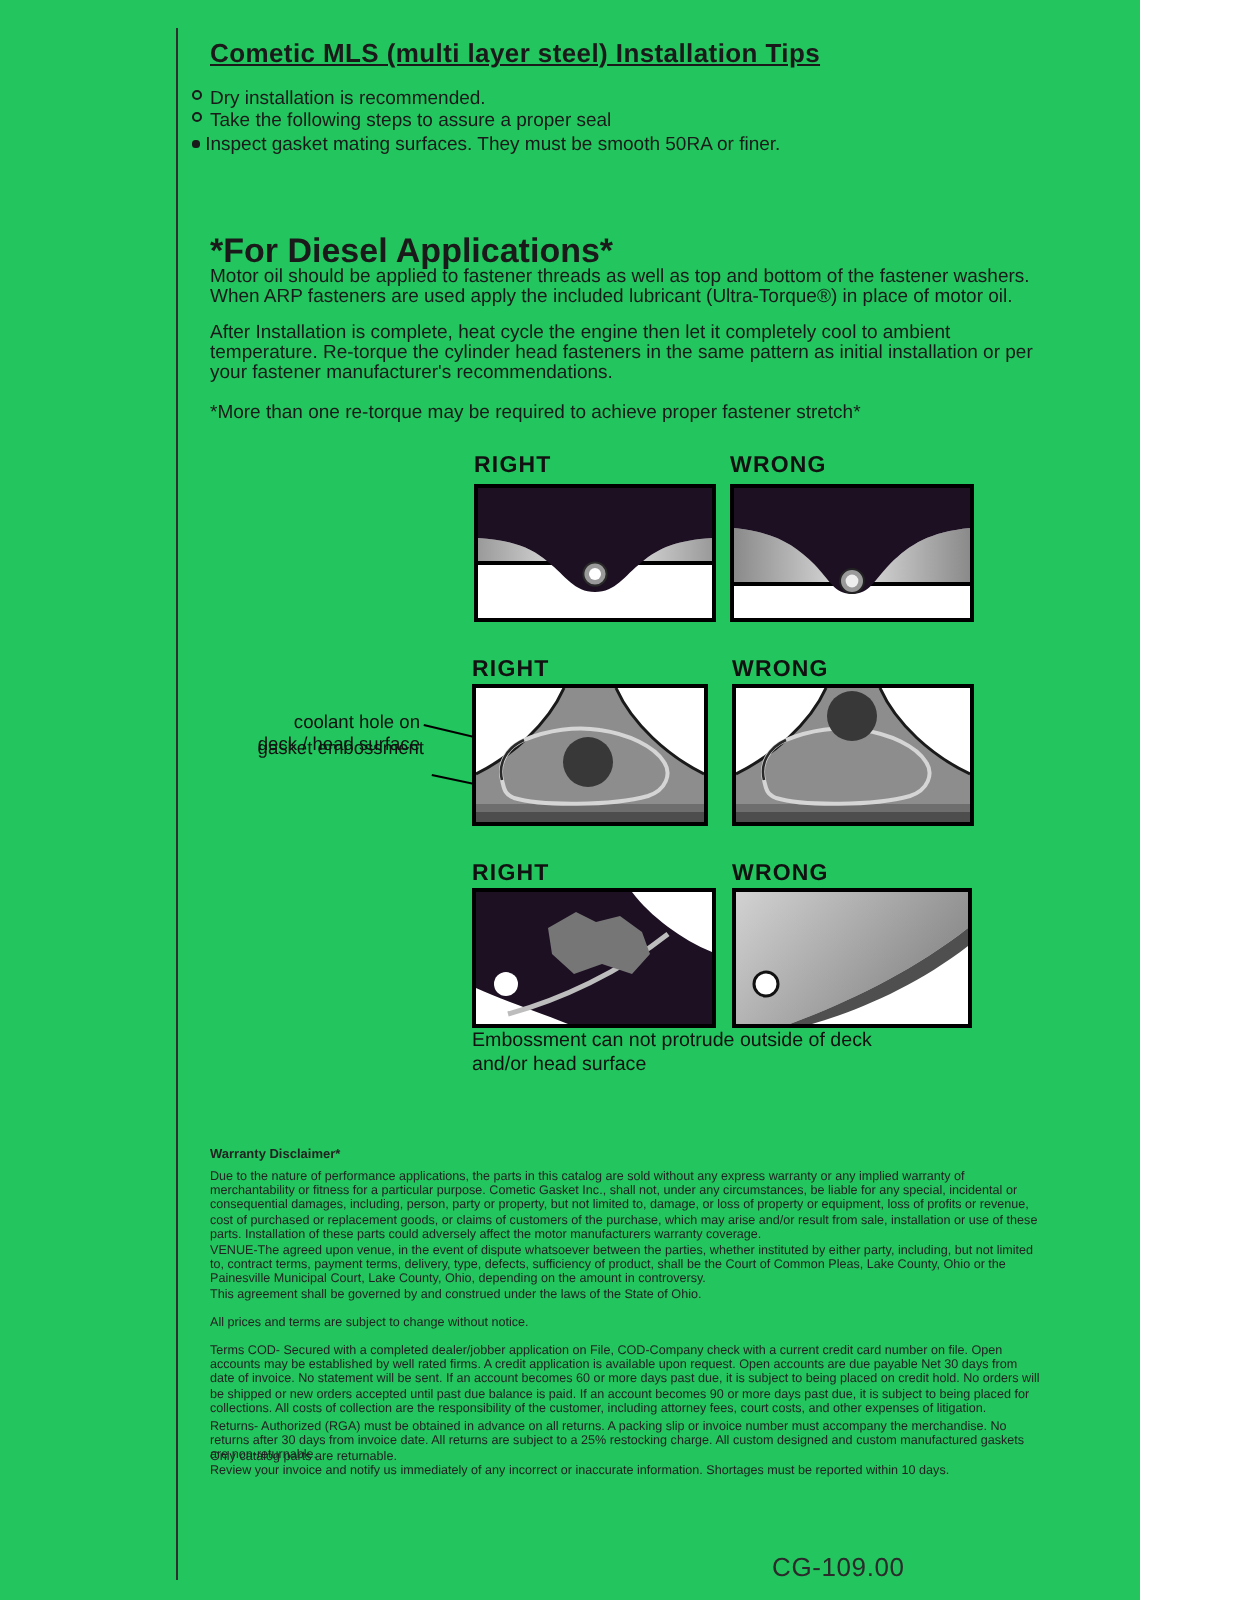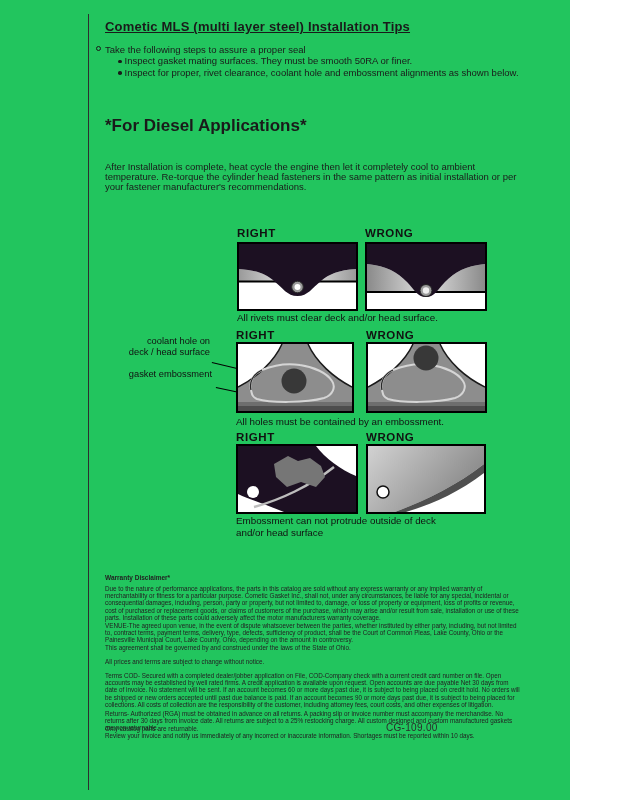--- a/index.html
+++ b/index.html
@@ -7,53 +7,55 @@
         font-family:Liberation Sans, sans-serif;color:#1a1a1a;}
   .abs{position:absolute;}
   .vrule{position:absolute;left:88px;top:14px;width:1px;height:776px;background:#2e2e2e;}
   .title{left:105px;top:19px;font-size:13px;font-weight:bold;text-decoration:underline;letter-spacing:.2px;}
   .bullets{left:96px;top:44px;font-size:9.5px;line-height:11.3px;width:430px;}
   .b-row{white-space:nowrap;}
   .dot-o{display:inline-block;width:3px;height:3px;border:1px solid #1a1a1a;border-radius:50%;
          margin-right:4px;vertical-align:2px;}
   .dot-f{display:inline-block;width:3.6px;height:3.6px;background:#1a1a1a;border-radius:50%;
          margin-right:3px;vertical-align:1px;}
-  .sub{margin-left:22px;}
+  .sub{}
   .h2{left:105px;top:116px;font-size:17px;font-weight:bold;}
   .para{left:105px;width:422px;font-size:9.5px;line-height:10.2px;}
   .p1{top:134px;}
   .p2{top:162px;}
   .note{top:202px;}
   .dlabel{font-size:11.5px;font-weight:bold;letter-spacing:.6px;color:#111;}
   .dbox{position:absolute;border:2px solid #000;background:#fff;}
   .dbox svg{display:block;}
   .cap{font-size:9.8px;line-height:11.5px;color:#111;}
   .ann{font-size:9.3px;line-height:11px;text-align:right;color:#111;}
   .lead{position:absolute;height:0;border-top:1px solid #000;transform-origin:0 0;}
   .legal{left:105px;width:416px;font-size:6.3px;line-height:7.2px;color:#222;}
   .legal-h{font-weight:bold;font-size:6.5px;}
-  .pageno{left:386px;top:722px;font-size:10px;color:#2b2b2b;letter-spacing:.3px;}
+  .pageno{left:386px;top:776px;font-size:13px;color:#2b2b2b;letter-spacing:.3px;}
 </style>
 </head>
 <body>
 
 <div id="page">
 
   <div class="vrule"></div>
 
   <div class="abs title">Cometic MLS (multi layer steel) Installation Tips</div>
 
   <div class="abs bullets">
+    <div class="b-row"><span class="dot-o"></span><span>Dry installation is recommended.</span></div>
     <div class="b-row"><span class="dot-o"></span><span>Take the following steps to assure a proper seal</span></div>
     <div class="b-row sub"><span class="dot-f"></span><span>Inspect gasket mating surfaces.  They must be smooth 50RA or finer.</span></div>
-    <div class="b-row sub"><span class="dot-f"></span><span>Inspect for proper, rivet clearance, coolant hole and embossment alignments as shown below.</span></div>
   </div>
 
   <div class="abs h2">*For Diesel Applications*</div>
+  <div class="abs para p1">Motor oil should be applied to fastener threads as well as top and bottom of the fastener washers. When ARP fasteners are used apply the included lubricant (Ultra-Torque®) in place of motor oil.</div>
   <div class="abs para p2">After Installation is complete, heat cycle the engine then let it completely cool to ambient temperature. Re-torque the cylinder head fasteners in the same pattern as initial installation or per your fastener manufacturer's recommendations.</div>
+  <div class="abs para note">*More than one re-torque may be required to achieve proper fastener stretch*</div>
 
   <div class="abs dlabel" style="left:237px;top:227px;width:121px;">RIGHT</div>
   <div class="abs dlabel" style="left:365px;top:227px;width:122px;">WRONG</div>
 
   <div class="dbox" style="left:237px;top:242px;">
     <svg width="117" height="65" viewBox="0 0 117 65">
       <defs>
         <linearGradient id="g1" x1="0" y1="0" x2="1" y2="0">
           <stop offset="0" stop-color="#9a9a9a"></stop>
             <stop offset="1" stop-color="#d0d0d0"></stop>
@@ -88,26 +90,25 @@
       <rect x="0" y="0" width="118" height="65" fill="#ffffff"></rect>
       <path d="M0,20 C20,22 30,28 40,38 C45,43 48,46 52,48 L0,48 Z" fill="url(#g3)"></path>
       <path d="M118,20 C98,22 88,28 78,38 C73,43 70,46 66,48 L118,48 Z" fill="url(#g4)"></path>
       <line x1="0" y1="48" x2="118" y2="48" stroke="#000" stroke-width="2"></line>
       <path d="M0,0 H118 V20 C98,22 88,28 78,38 C70,46 68,53 59,53 C50,53 48,46 40,38 C30,28 20,22 0,20 Z" fill="#1c1022"></path>
       <circle cx="59" cy="46.5" r="6" fill="#9a9a9a" stroke="#222" stroke-width="1"></circle>
       <circle cx="59" cy="46.5" r="3.2" fill="#eeeeee"></circle>
     </svg>
   </div>
 
-  <div class="abs cap" style="left:237px;top:312px;">All rivets must clear deck and/or head surface.</div>
 
   <div class="abs dlabel" style="left:236px;top:329px;width:118px;">RIGHT</div>
   <div class="abs dlabel" style="left:366px;top:329px;width:121px;">WRONG</div>
 
-  <div class="abs ann" style="left:100px;top:336px;width:110px;">
+  <div class="abs ann" style="left:100px;top:356px;width:110px;">
     <div>coolant hole on</div>
     <div>deck / head surface</div>
   </div>
   <div class="abs ann" style="left:100px;top:369px;width:112px;">gasket embossment</div>
 
   <div class="lead" style="left:212px;top:362px;width:86px;transform:rotate(13.4deg);"></div>
   <div class="lead" style="left:216px;top:387px;width:44px;transform:rotate(12deg);"></div>
 
   <div class="dbox" style="left:236px;top:342px;">
     <svg width="114" height="67" viewBox="0 0 114 67">
@@ -132,21 +133,20 @@
       <path d="M0,0 H45 C37,18 18,34 0,43 Z" fill="#ffffff"></path>
       <path d="M45,0 C37,18 18,34 0,43" fill="none" stroke="#1a1a1a" stroke-width="1.5"></path>
       <path d="M117,0 H72 C80,18 98,34 117,43 Z" fill="#ffffff"></path>
       <path d="M72,0 C80,18 98,34 117,43" fill="none" stroke="#1a1a1a" stroke-width="1.5"></path>
       <path d="M14,46 C12,38 16,30 25,26 C37,21 51,19 63,21 C77,23 90,29 95,37 C99,43 96,51 87,54 C69,59 33,59 20,55 C15,53 15,50 14,46 Z" fill="none" stroke="#d5d5d5" stroke-width="2"></path>
       <path d="M14,46 C12,38 16,30 25,26" fill="none" stroke="#2a2a2a" stroke-width="1.3"></path>
       <circle cx="58" cy="14" r="12.5" fill="#383838"></circle>
     </svg>
   </div>
 
-  <div class="abs cap" style="left:236px;top:416px;">All holes must be contained by an embossment.</div>
 
   <div class="abs dlabel" style="left:236px;top:431px;width:122px;">RIGHT</div>
   <div class="abs dlabel" style="left:366px;top:431px;width:120px;">WRONG</div>
 
   <div class="dbox" style="left:236px;top:444px;">
     <svg width="118" height="66" viewBox="0 0 118 66">
       <rect x="0" y="0" width="118" height="66" fill="#ffffff"></rect>
       <path d="M0,0 H78 C87,12 103,24 118,30 L118,66 H46 C29,59 13,54 0,48 Z" fill="#1c1022"></path>
       <path d="M16,61 C42,54 72,40 96,21" fill="none" stroke="#bdbdbd" stroke-width="2.5"></path>
       <path d="M36,18 L50,10 L60,15 L72,12 L83,20 L87,31 L78,41 L63,36 L49,41 L38,31 Z" fill="#767676"></path>

